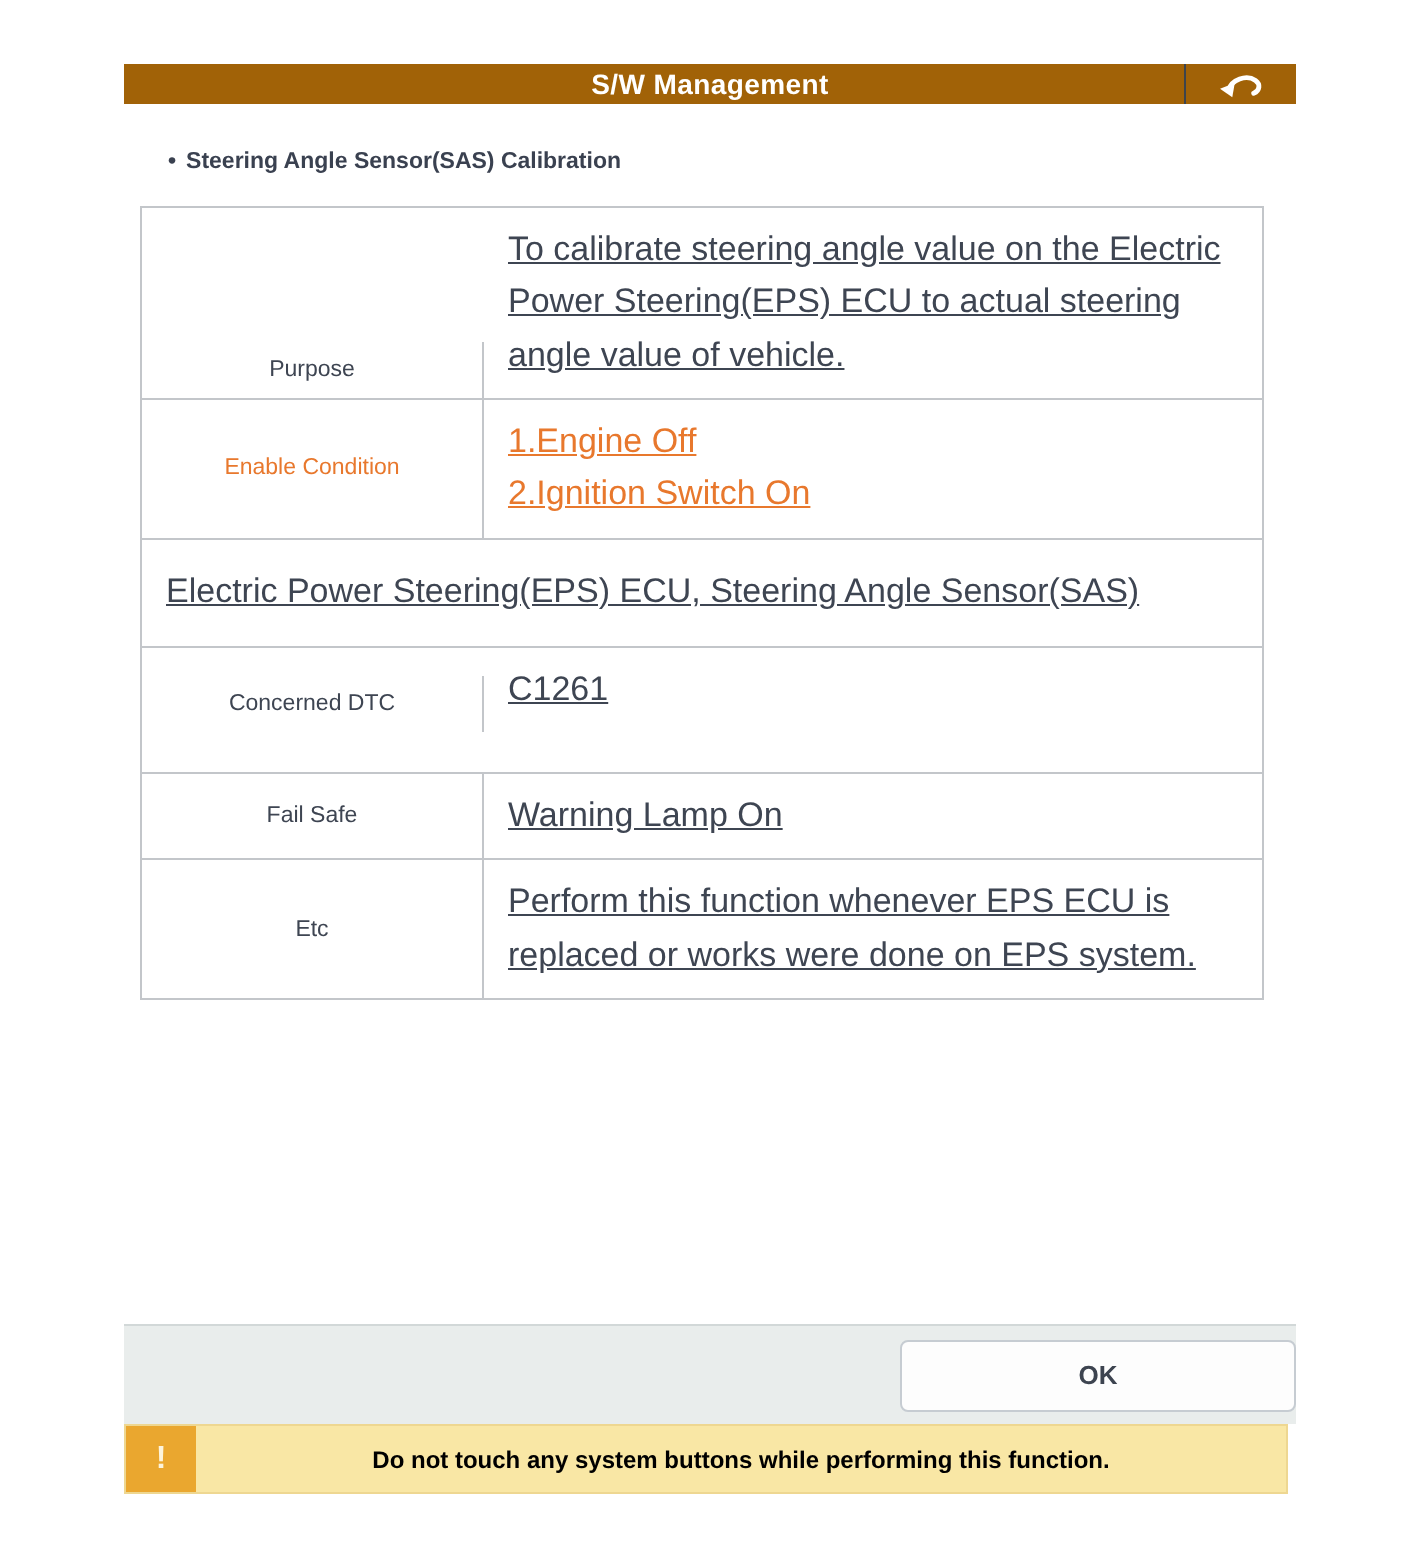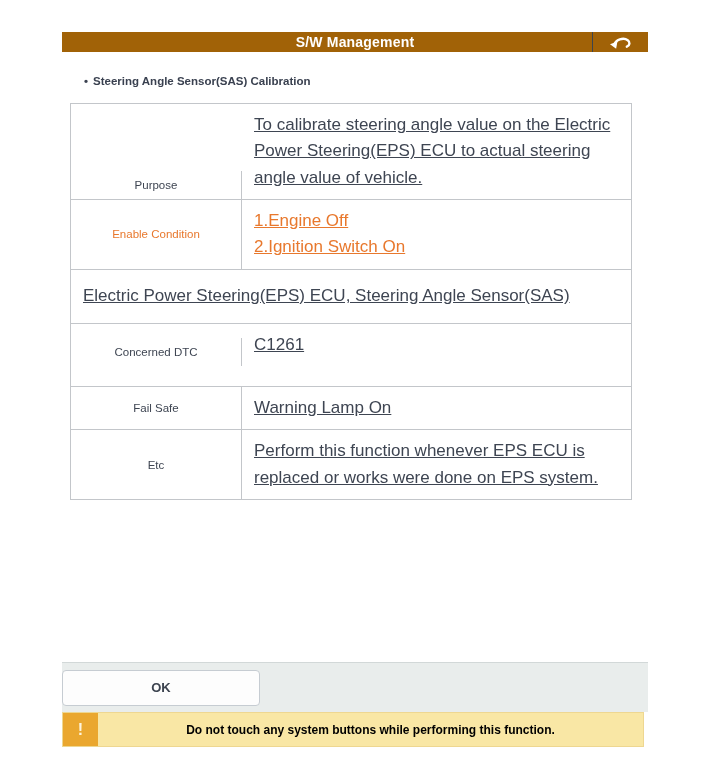--- a/index.html
+++ b/index.html
@@ -31,21 +31,21 @@
     line-height:1.4; padding:6px 10px; border-right:1px solid #c3c6ca; }
   .cell-value { flex:1; display:flex; flex-direction:column; justify-content:center;
     padding:8px 12px; font-size:17px; color:#3e4552; line-height:1.55;text-decoration:underline; }
   .r1 { min-height:72px;align-items:flex-end; } .r2 { min-height:50px; } .r3 { min-height:54px; }
   .r4 { min-height:36px;align-items:flex-end; } .r5 { min-height:36px;margin-top:20px; } .r6 { min-height:52px; }
   .orange .cell-label, .orange .cell-value { color:#e8782d; }
 
   
   .footer-bar { position:absolute; left:62px; top:662px; width:586px; height:50px;
     background:#e9edec; border-top:1px solid #d2d8d8;
-    display:flex; align-items:center; justify-content:flex-start; }
+    display:flex; align-items:center; justify-content:flex-end; }
   .ok-button { width:198px; height:36px; background:#fdfdfd;
     border:1px solid #c6ccd2; border-radius:4px; color:#3d4450;
     font-size:13px; font-weight:bold; display:flex; align-items:center;
     justify-content:center; cursor:pointer; }
 
   
   .warning-bar { position:absolute; left:62px; top:712px; width:582px; height:35px;
     background:#f9e7a5; border:1px solid #eed791; display:flex; }
   .warning-icon { width:35px; flex:0 0 35px; background:#eaa72f; color:#fdf4dd;
     font-size:16px; font-weight:bold; display:flex; align-items:center;

